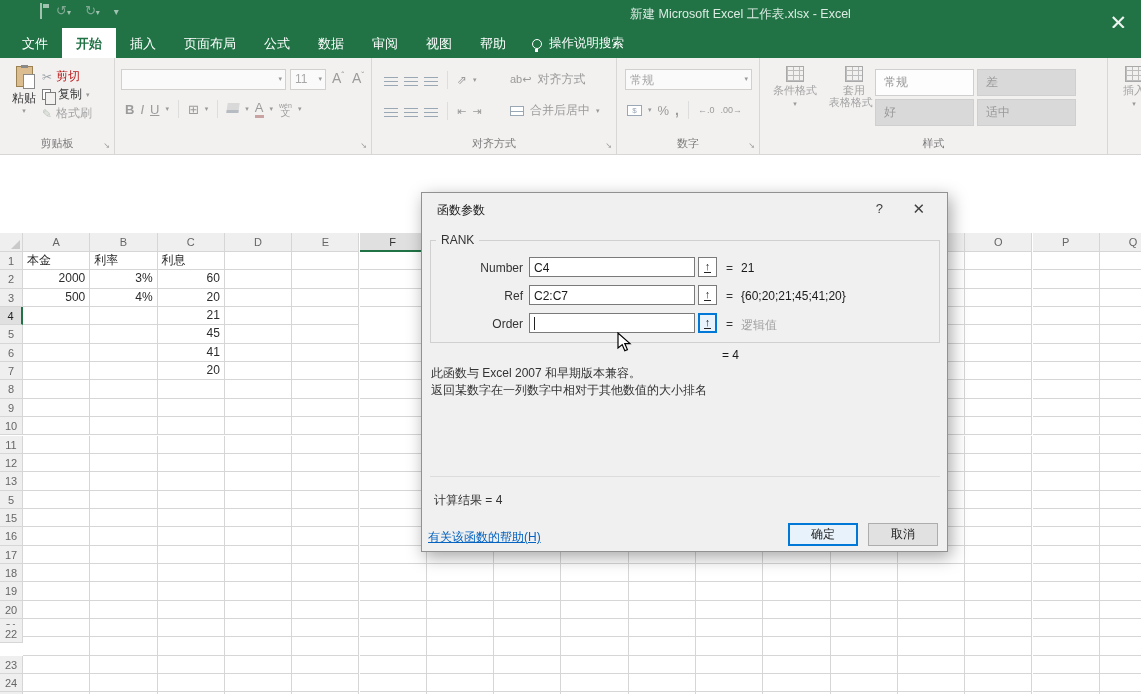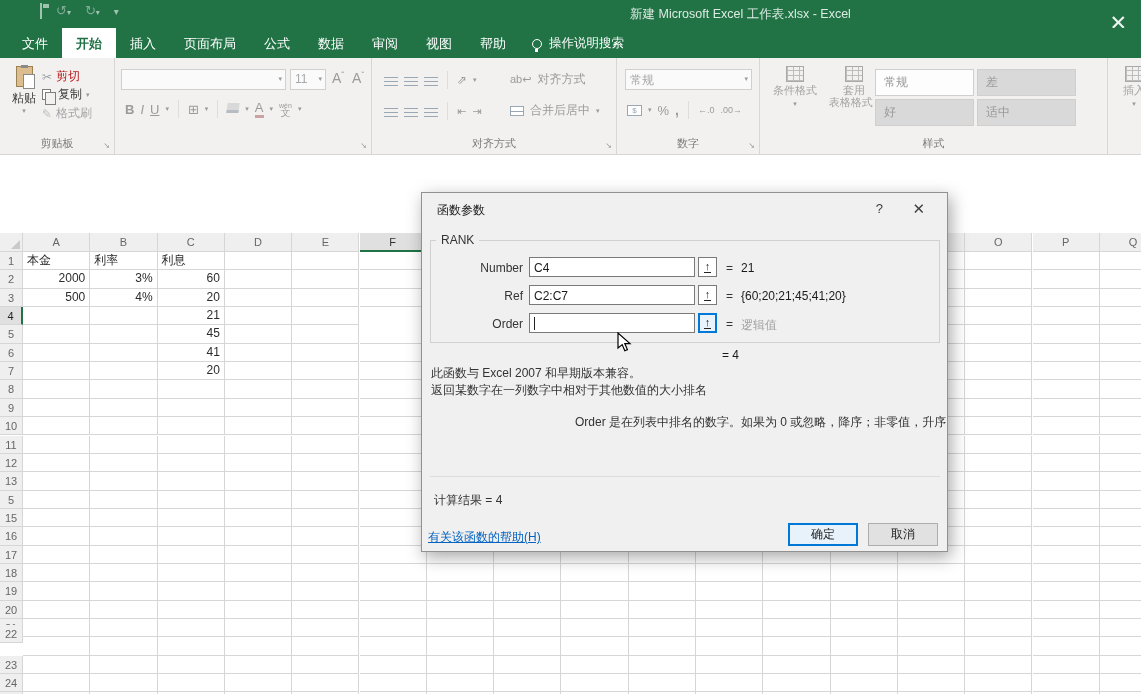--- a/index.html
+++ b/index.html
@@ -787,21 +787,20 @@
         <div class="fld-input" style="top: 120px;">
           <span class="fld-caret"></span>
         </div>
         <div class="fld-collapse focused" style="top: 120px;"><i>↑</i></div>
         <span class="fld-eq" style="top: 124px;">=</span>
         <span class="fld-res muted" style="top: 124px;">逻辑值</span>
       </div>
     <div class="dlg-eqresult">=  4</div>
     <div class="dlg-desc" style="top:172px;">此函数与 Excel 2007 和早期版本兼容。</div>
     <div class="dlg-desc" style="top:189px;">返回某数字在一列数字中相对于其他数值的大小排名</div>
-    <div class="dlg-orderhelp">Order  是在列表中排名的数字。如果为 0 或忽略，降序；非零值，升序</div>
     <div class="dlg-sep"></div>
     <div class="dlg-result">计算结果 =  4</div>
     <a class="dlg-link" href="#">有关该函数的帮助(H)</a>
     <button class="dlg-btn ok">确定</button>
     <button class="dlg-btn cancel">取消</button>
   </div>
 
   <svg class="cursor-svg" width="16" height="21" viewBox="0 0 16 21">
     <polygon points="1,1 1,16 5.2,12.6 7.8,18.8 10.4,17.6 7.8,11.6 13,11.6" fill="#ffffff" stroke="#000000" stroke-width="1.2"></polygon>
   </svg>

